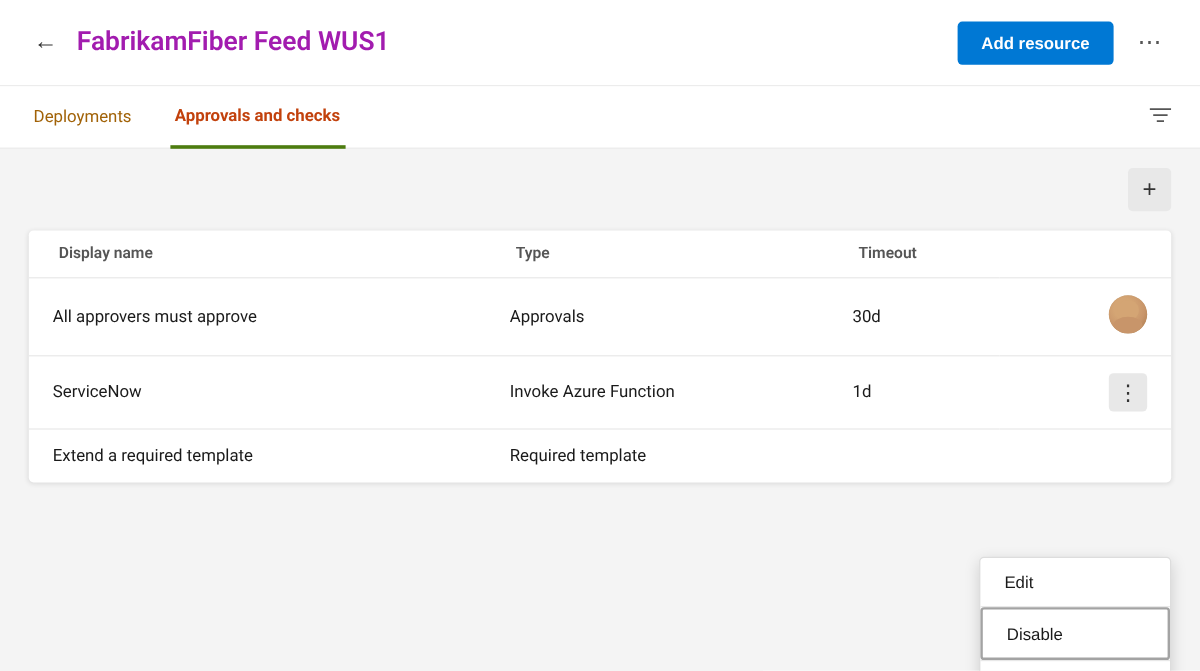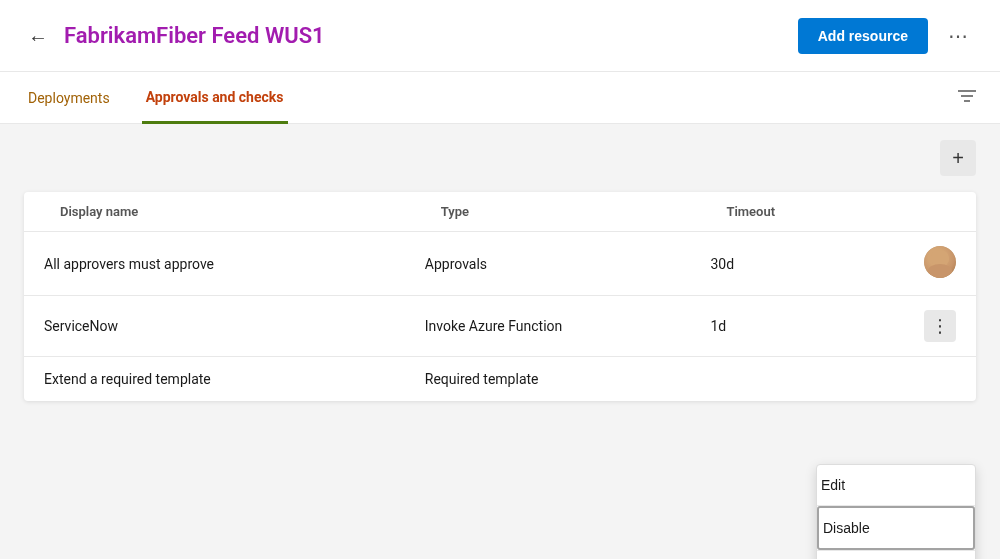--- a/index.html
+++ b/index.html
@@ -127,21 +127,21 @@
     }
     .table {
       width: 100%;
       border-collapse: collapse;
     }
     .table thead tr {
       border-bottom: 1px solid #e8e8e8;
     }
     .table th {
       text-align: left;
-      padding: 12px 36px;
+      padding: 12px 25px;
       font-size: 13px;
       font-weight: 600;
       color: #555;
     }
     .table td {
       padding: 14px 20px;
       font-size: 14px;
       color: #1a1a1a;
       border-bottom: 1px solid #e8e8e8;
     }
@@ -187,21 +187,21 @@
       right: 24px;
       background: #fff;
       border: 1px solid #ddd;
       border-radius: 4px;
       box-shadow: 0 4px 12px rgba(0,0,0,0.15);
       z-index: 100;
       min-width: 160px;
       top: 340px;
     }
     .context-menu-item {
-      padding: 12px 4px;
+      padding: 12px 20px;
       font-size: 14px;
       color: #1a1a1a;
       cursor: pointer;
       display: block;
       border: none;
       background: none;
       width: 100%;
       text-align: left;
     }
     .context-menu-item.highlighted {

